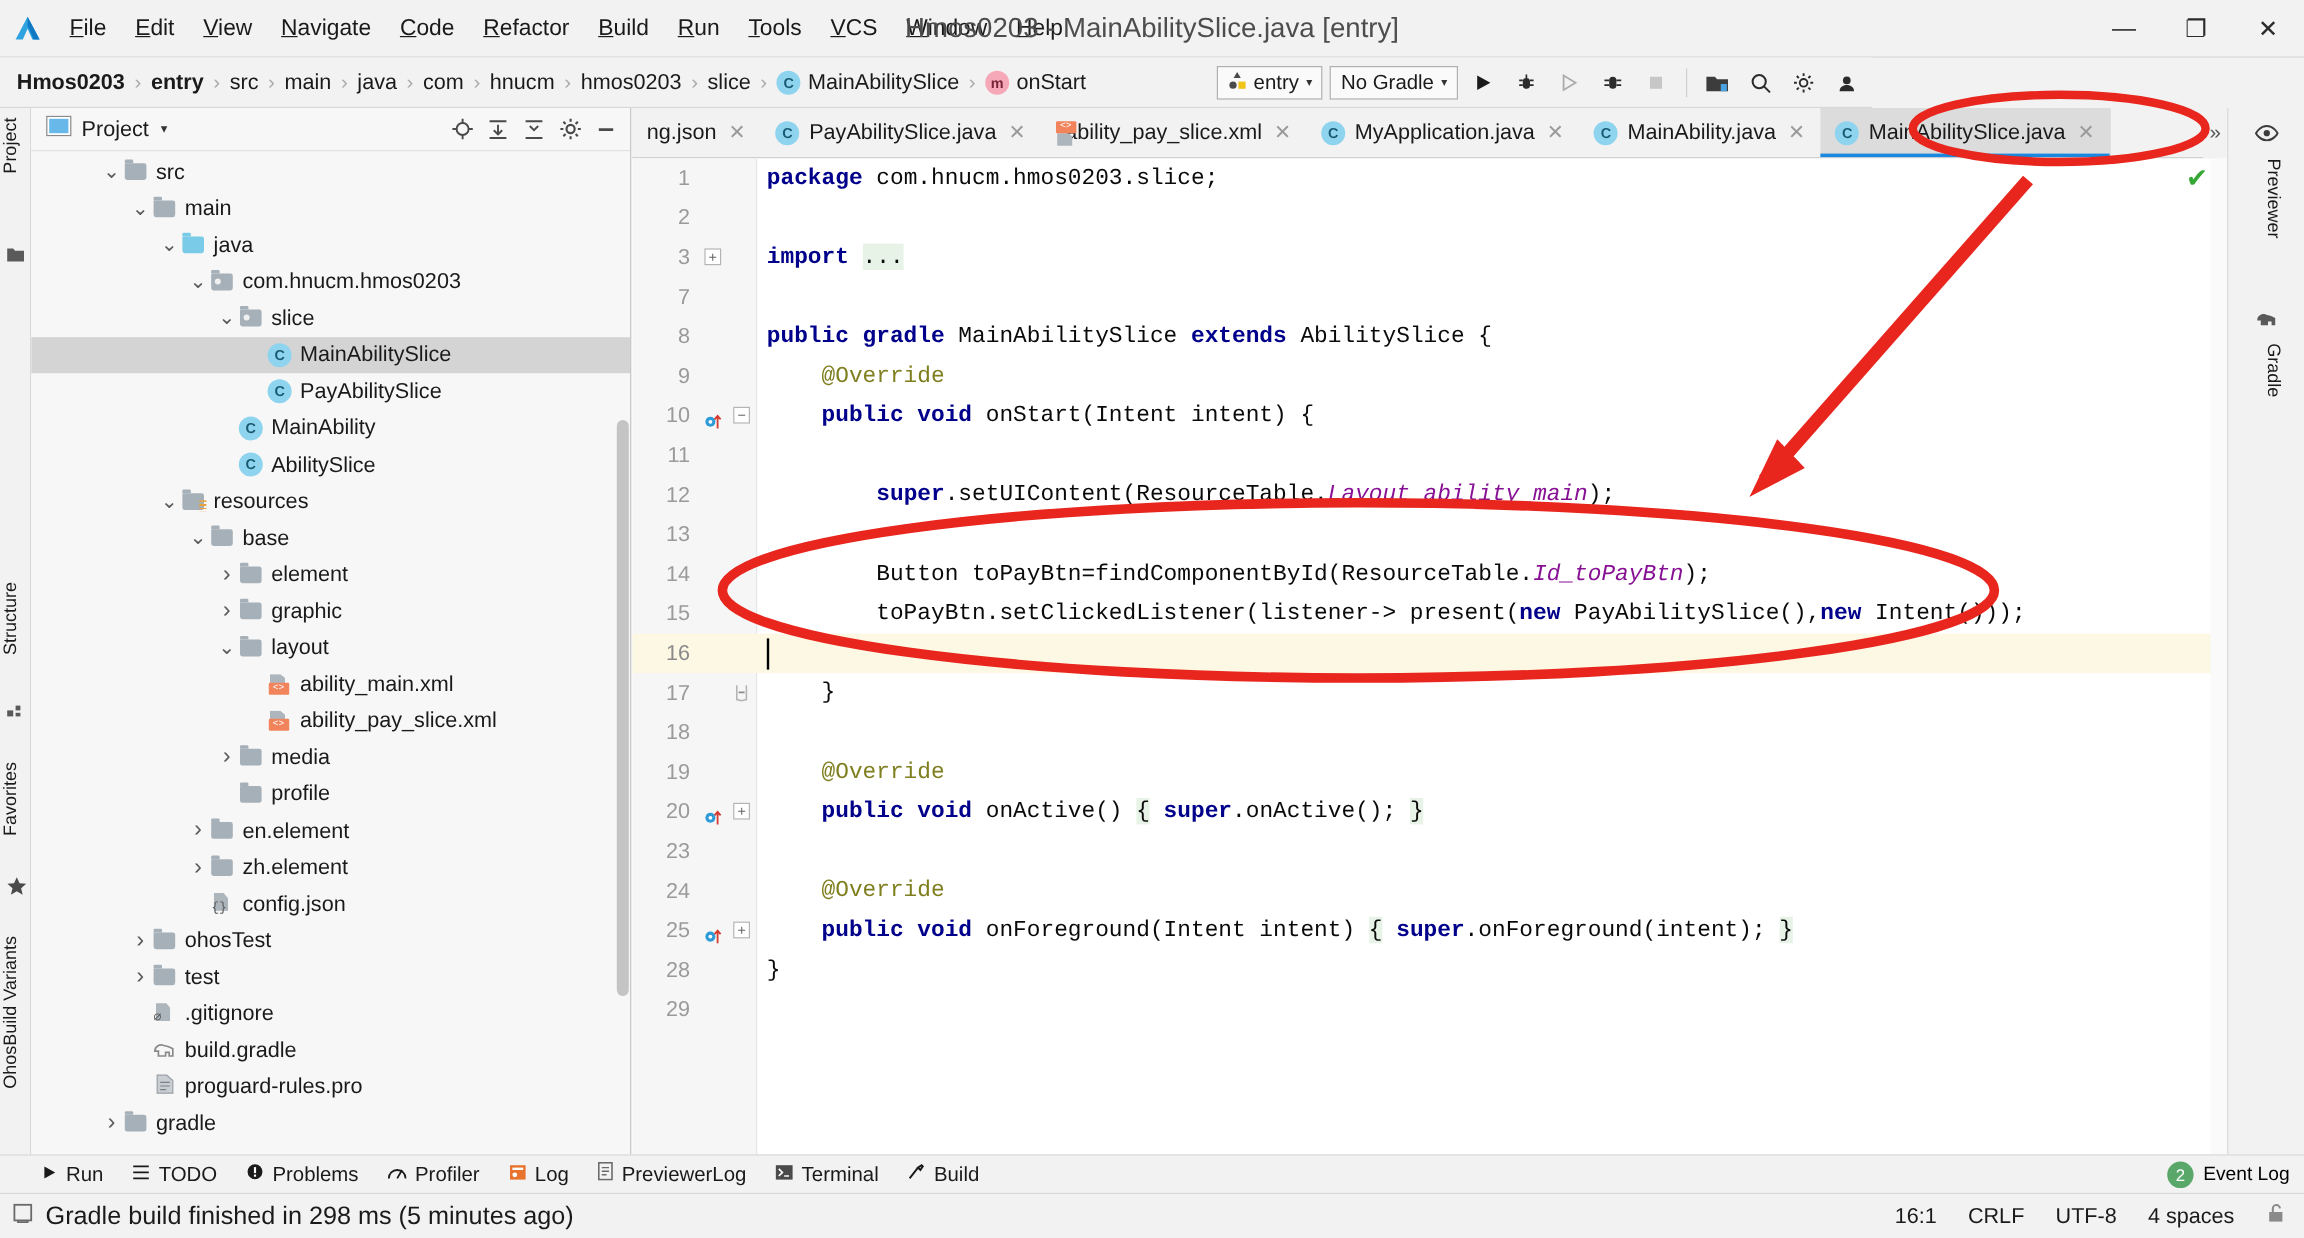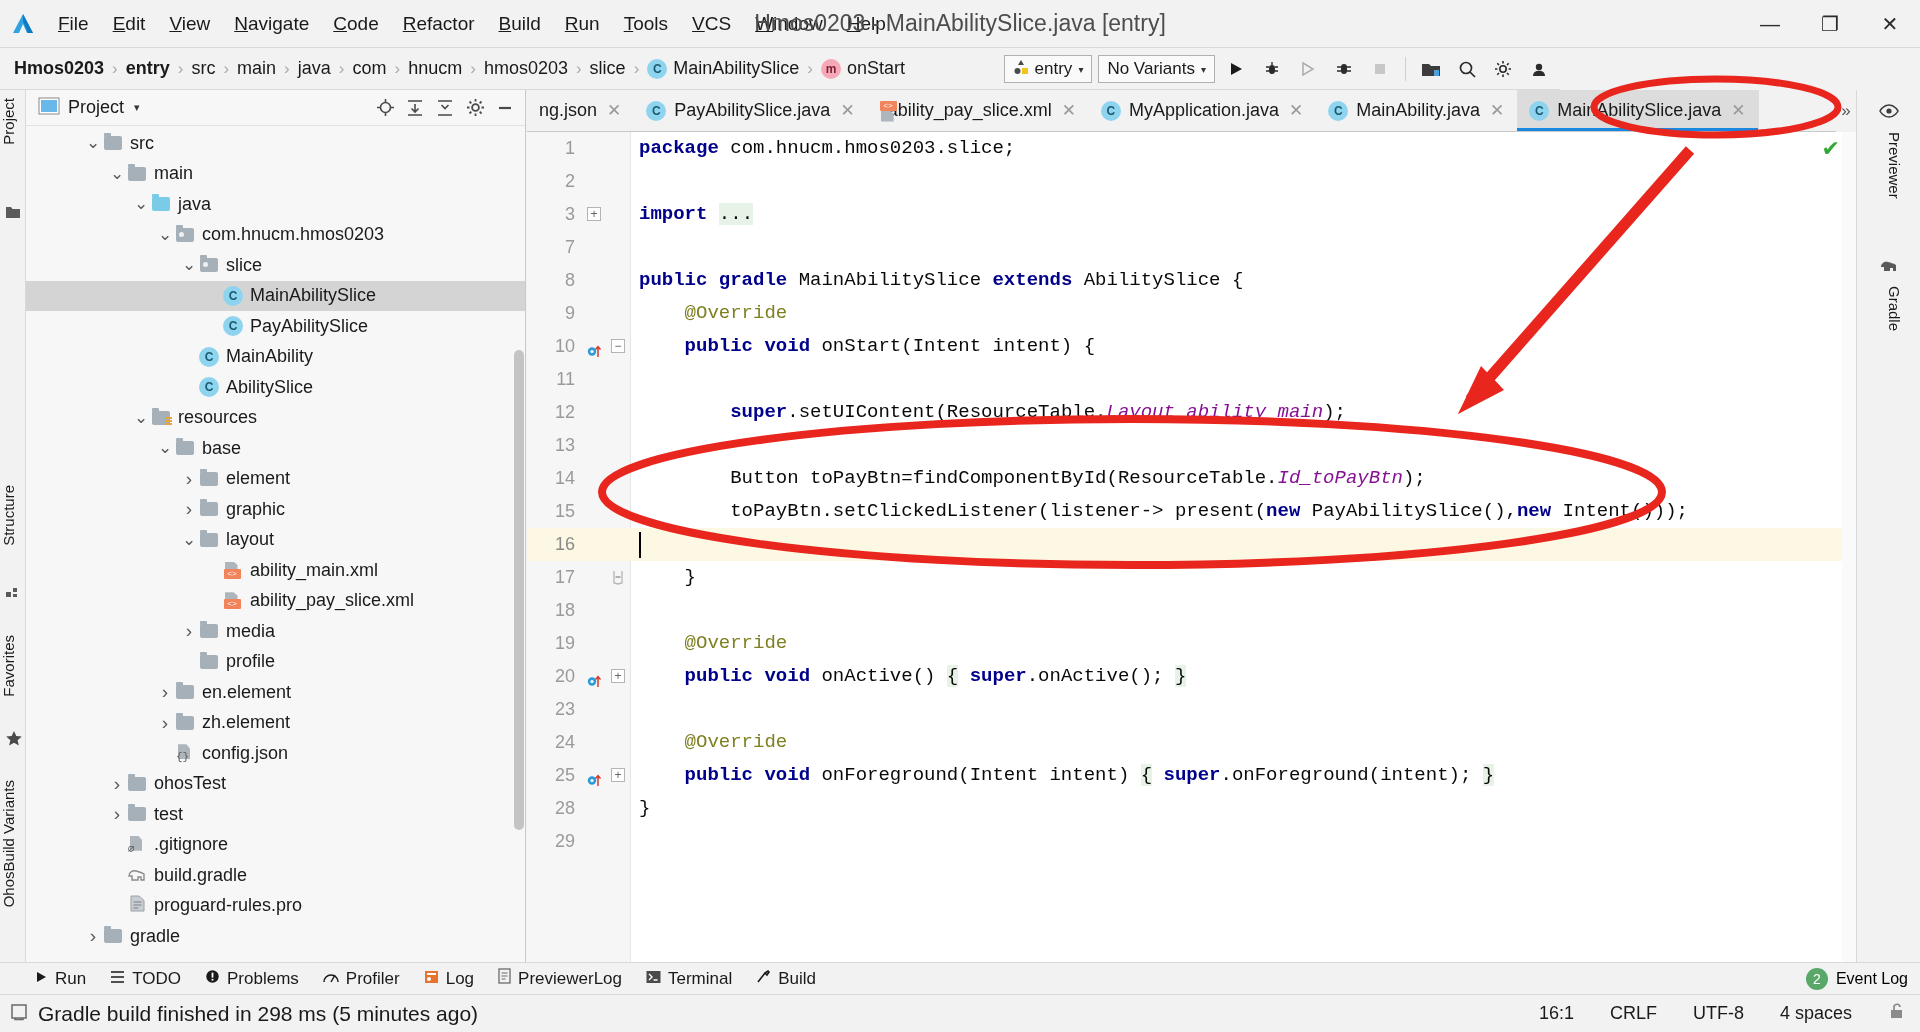--- a/index.html
+++ b/index.html
@@ -176,21 +176,21 @@
   .bb-item { display:flex; align-items:center; gap:7px; font-size:17px; color:#1a1a1a; white-space:nowrap;}
   .bb-right { position:absolute; right:12px; display:flex; align-items:center; gap:8px; }
   .evt-badge { width:22px; height:22px; border-radius:50%; background:#59a869; color:#fff; font-size:14px;
       display:flex; align-items:center; justify-content:center; }
 
   .statusbar {
     position:absolute; bottom:0; left:0; width:1920px; height:38px;
     background:#f2f2f2; border-top:1px solid #d9d9d9; display:flex; align-items:center; padding-left:10px;
   }
   .status-text { font-size:21px; color:#1a1a1a; margin-left:10px;}
-  .status-right { position:absolute; right:14px; display:flex; align-items:center; gap:36px; font-size:18px; color:#1a1a1a;}
+  .status-right { position:absolute; right:14px; display:flex; align-items:center; gap:26px; font-size:18px; color:#1a1a1a;}
 
   
   .anno { position:absolute; inset:0; pointer-events:none; }
 </style>
 </head>
 <body>
 
 <div id="app">
 
   <div class="menubar">
@@ -276,21 +276,21 @@
           <svg width="16" height="16" viewBox="0 0 16 16">
             <path d="M8 1 L11 6 H5 Z" fill="#4a4a4a"></path>
             <circle cx="4.5" cy="12" r="3" fill="#4a4a4a"></circle>
             <rect x="9" y="9" width="6" height="6" fill="#f0c419"></rect>
           </svg>
         </span>
         <span>entry</span>
         <span class="caret">▾</span>
       </div>
       <div class="combo">
-        <span>No Variants</span>
+        <span>No Gradle</span>
         <span class="caret">▾</span>
       </div>
       <div class="tbtn">
         <svg width="18" height="18" viewBox="0 0 18 18">
             <path d="M4 3 L15 9 L4 15 Z" fill="#1a1a1a"></path>
           </svg>
       </div>
       <div class="tbtn">
         <svg width="18" height="18" viewBox="0 0 18 18">
           <rect x="6" y="5" width="6" height="9" rx="3" fill="#2b2b2b"></rect>

